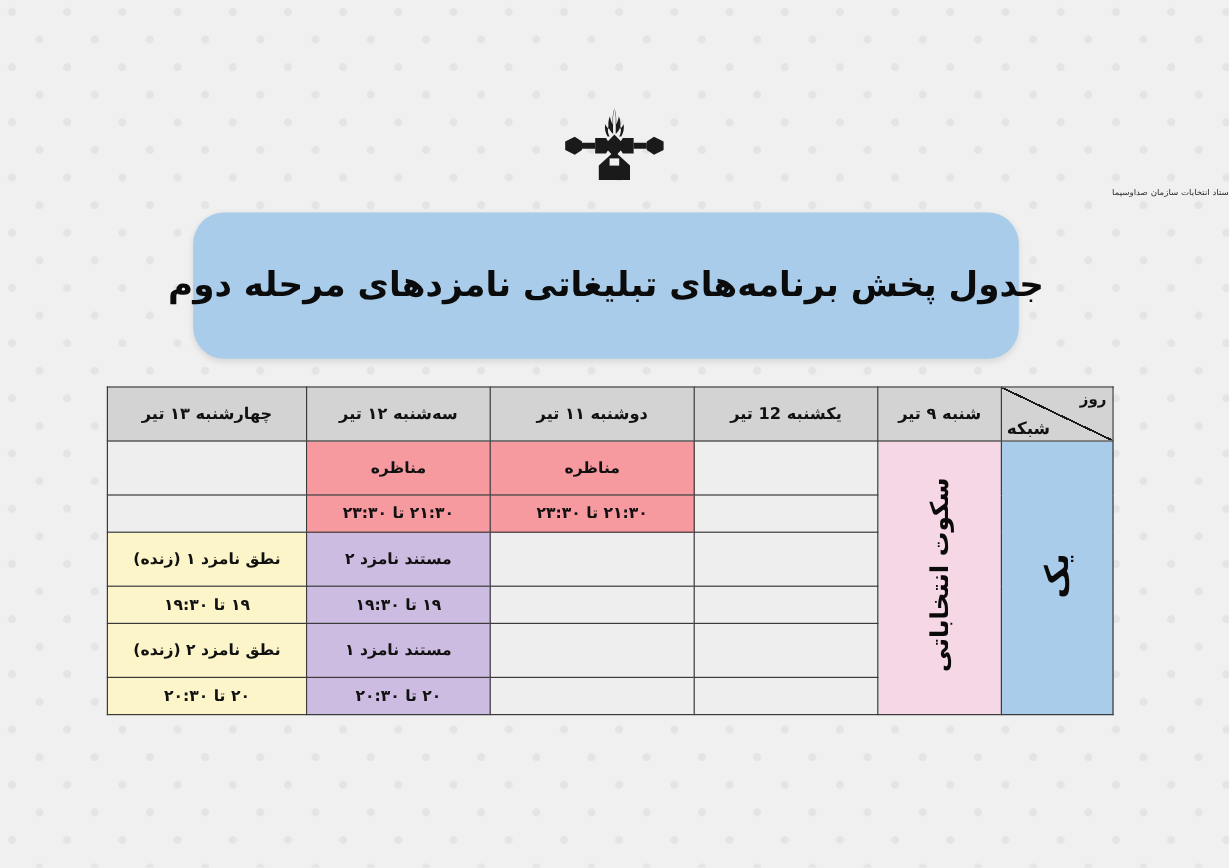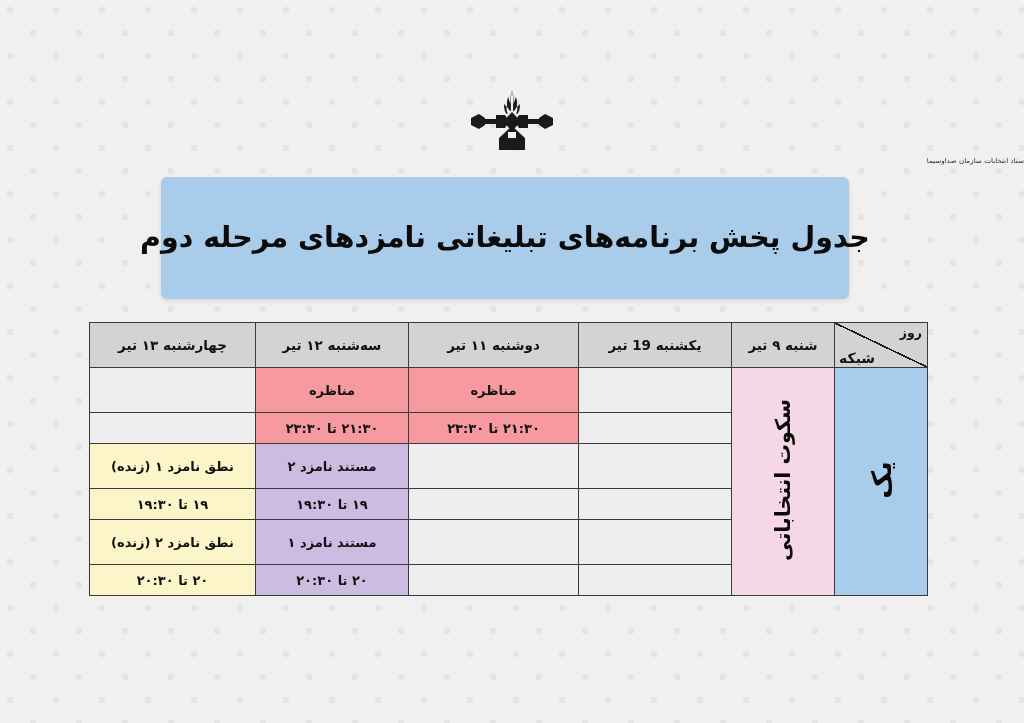--- a/index.html
+++ b/index.html
@@ -42,21 +42,21 @@
   }
 
   
   #title-banner {
     position: absolute;
     top: 177px;
     right: 175px;
     width: 688px;
     height: 122px;
     background: #a8ccea;
-    border-radius: 6px;
+    border-radius: 26px;
     box-shadow: 0 2px 5px rgba(0,0,0,0.10);
     display: flex;
     flex-direction: column;
     align-items: center;
     justify-content: center;
     gap: 6px;
     padding: 0 26px;
   }
   .title-line {
     font-size: 28.5px;
@@ -228,21 +228,21 @@
   </colgroup>
 
   <thead>
     <tr>
       <th id="corner-cell">
         <span class="diag"></span>
         <span class="lbl-day">روز</span>
         <span class="lbl-net">شبکه</span>
       </th>
       <th>شنبه ۹ تیر</th>
-      <th>یکشنبه 19 تیر</th>
+      <th>یکشنبه 12 تیر</th>
       <th>دوشنبه ۱۱ تیر</th>
       <th>سه‌شنبه ۱۲ تیر</th>
       <th>چهارشنبه ۱۳ تیر</th>
     </tr>
   </thead>
 
   <tbody>
 
     <tr class="row-prog">
       <td class="network-cell" rowspan="6">

